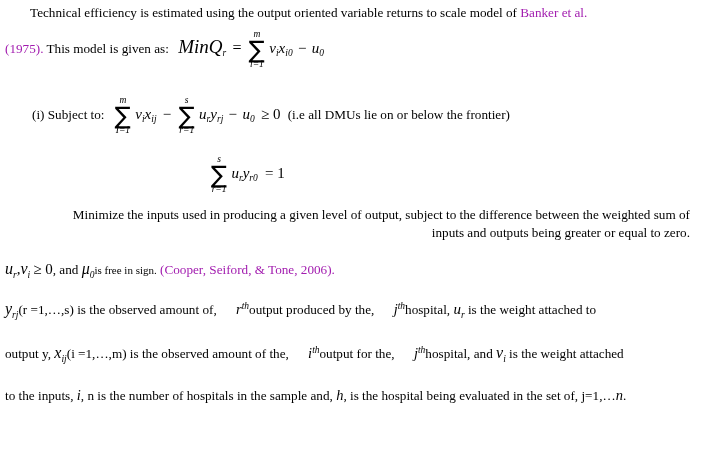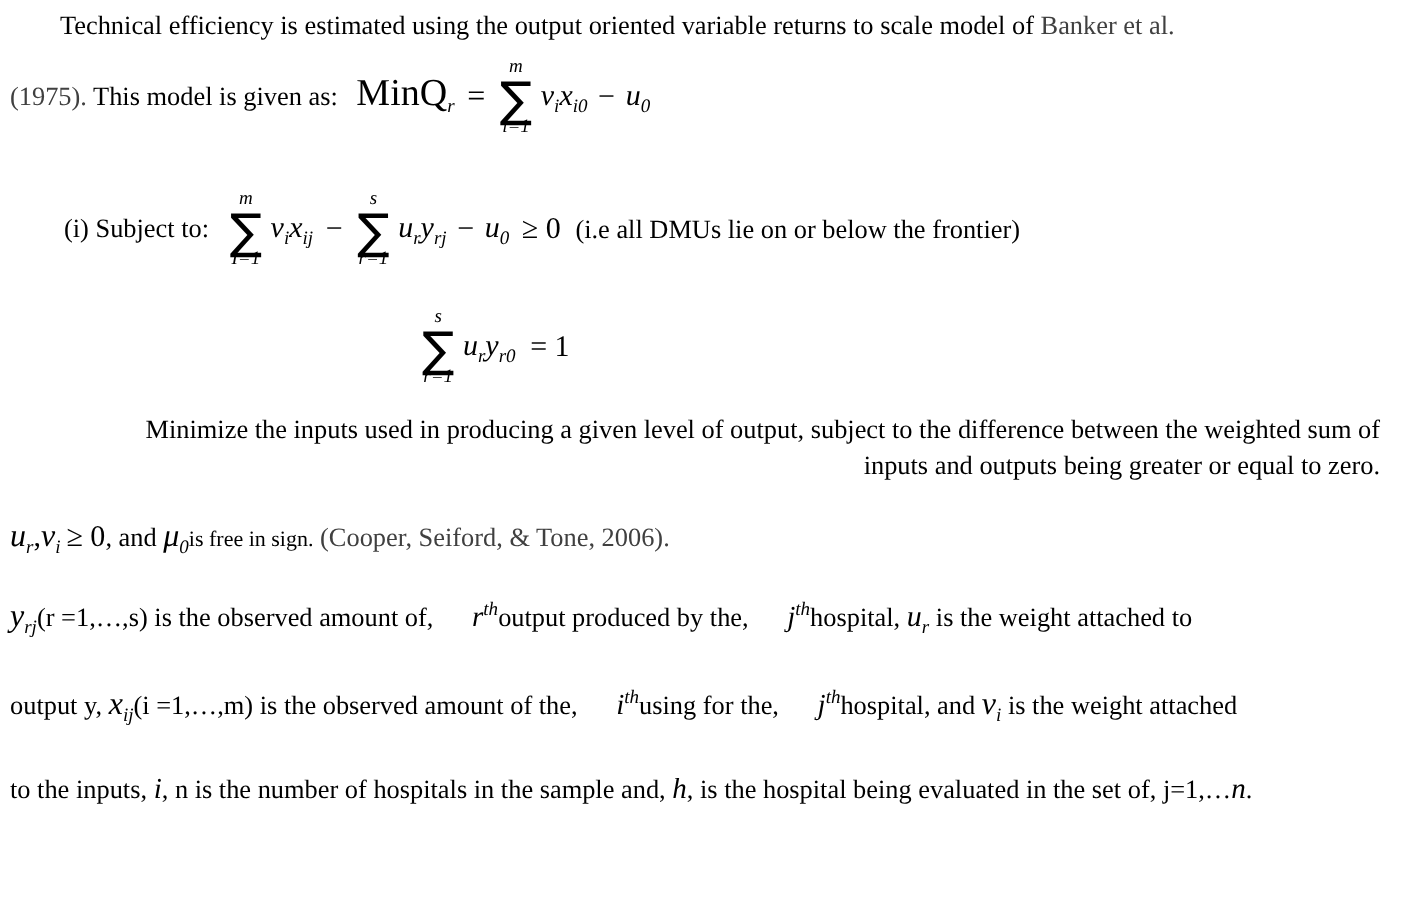--- a/index.html
+++ b/index.html
@@ -19,21 +19,21 @@
     width: 701px;
     height: 458px;
     padding: 0;
   }
   .para {
     font-size: 13.2px;
     line-height: 1.35;
     color: #000;
   }
   .link {
-    color: #404040;
+    color: #a21caf;
   }
   
   #line1 {
     position: absolute;
     left: 30px;
     top: 4px;
     width: 665px;
   }
   #line2 {
     position: absolute;
@@ -128,20 +128,21 @@
   }
   sup.it {
     font-style: italic;
     font-size: 9.5px;
   }
   .var {
     font-style: italic;
     font-size: 15px;
   }
   .bigvar {
+    font-style: italic;
     font-size: 17px;
   }
   .inlinemath {
     font-style: italic;
     font-size: 14.5px;
   }
   .eqline {
     display: inline-block;
     vertical-align: middle;
   }
@@ -223,21 +224,21 @@
     <span class="inlinemath" style="font-size:16px;">y</span><sub class="it">rj</sub><span>(r =1,…,s) is the observed amount of,</span>
     <span class="nowrap"><span class="inlinemath">r</span><sup class="it">th</sup></span><span>output  produced by the,</span>
     <span class="nowrap"><span class="inlinemath">j</span><sup class="it">th</sup></span><span>hospital,</span>
     <span class="inlinemath" style="font-size:15px;">u</span><sub class="it">r</sub>
     <span>is the weight attached to</span>
   </div>
 
   <div id="p-x" class="para">
     <span>output y,</span>
     <span class="inlinemath" style="font-size:16px;">x</span><sub class="it">ij</sub><span>(i =1,…,m) is the observed amount of the,</span>
-    <span class="nowrap"><span class="inlinemath">i</span><sup class="it">th</sup></span><span>using for the,</span>
+    <span class="nowrap"><span class="inlinemath">i</span><sup class="it">th</sup></span><span>output for the,</span>
     <span class="nowrap"><span class="inlinemath">j</span><sup class="it">th</sup></span><span>hospital, and</span>
     <span class="inlinemath" style="font-size:16px;">v</span><sub class="it">i</sub>
     <span>is the weight attached</span>
   </div>
 
   <div id="p-in" class="para">
     <span>to the inputs,</span>
     <span class="inlinemath">i</span><span>, n is the number of hospitals in the sample and,</span>
     <span class="inlinemath">h</span><span>, is the hospital being evaluated in the set of, j=1,…</span><span class="inlinemath">n</span><span>.</span>
   </div>

